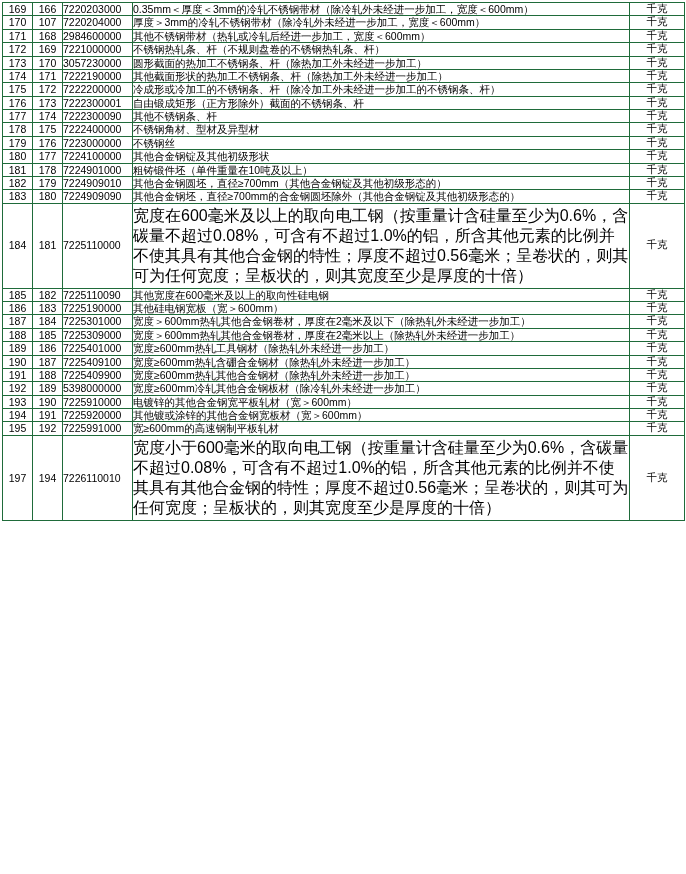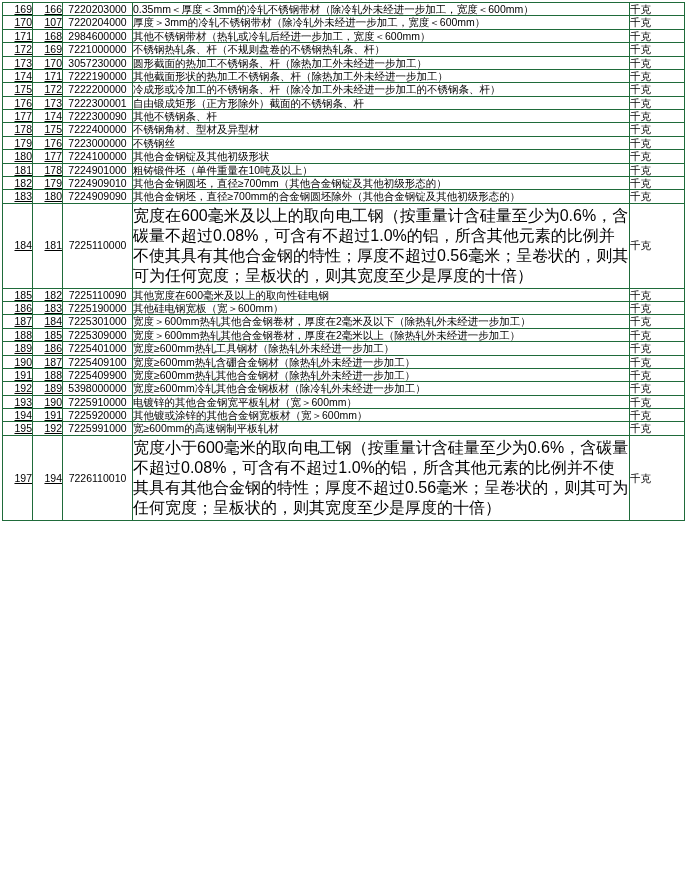--- a/index.html
+++ b/index.html
@@ -34,38 +34,39 @@
     line-height: 1.18;
   }
   
   col.c-seq    { width: 30px; }
   col.c-num    { width: 30px; }
   col.c-code   { width: 70px; }
   col.c-desc   { width: 497px; }
   col.c-unit   { width: 55px; }
 
   .cell-seq, .cell-num {
-    text-align: right;
-    font-size: 11px;
-    text-decoration: underline;
+    text-align: center;
+    font-size: 11px;
   }
   .cell-code {
-    text-align: center;
+    text-align: left;
     padding-left: 4px;
     font-size: 11px;
     letter-spacing: 0px;
   }
   .cell-desc {
     text-align: left;
     padding: 2px 3px 2px 4px;
     font-size: 11px;
     margin-left: 20px;
   }
   .cell-unit {
-    font-size: 11px;
+    text-align: center;
+    font-size: 11px;
+    font-family: Liberation Serif, serif;
   }
   tr.row-tall .cell-desc {
     line-height: 1.25;
     padding-top: 2px;
     padding-bottom: 2px;
   }
   .cell-desc.small {
     font-size: 16px;
   }
 </style>

